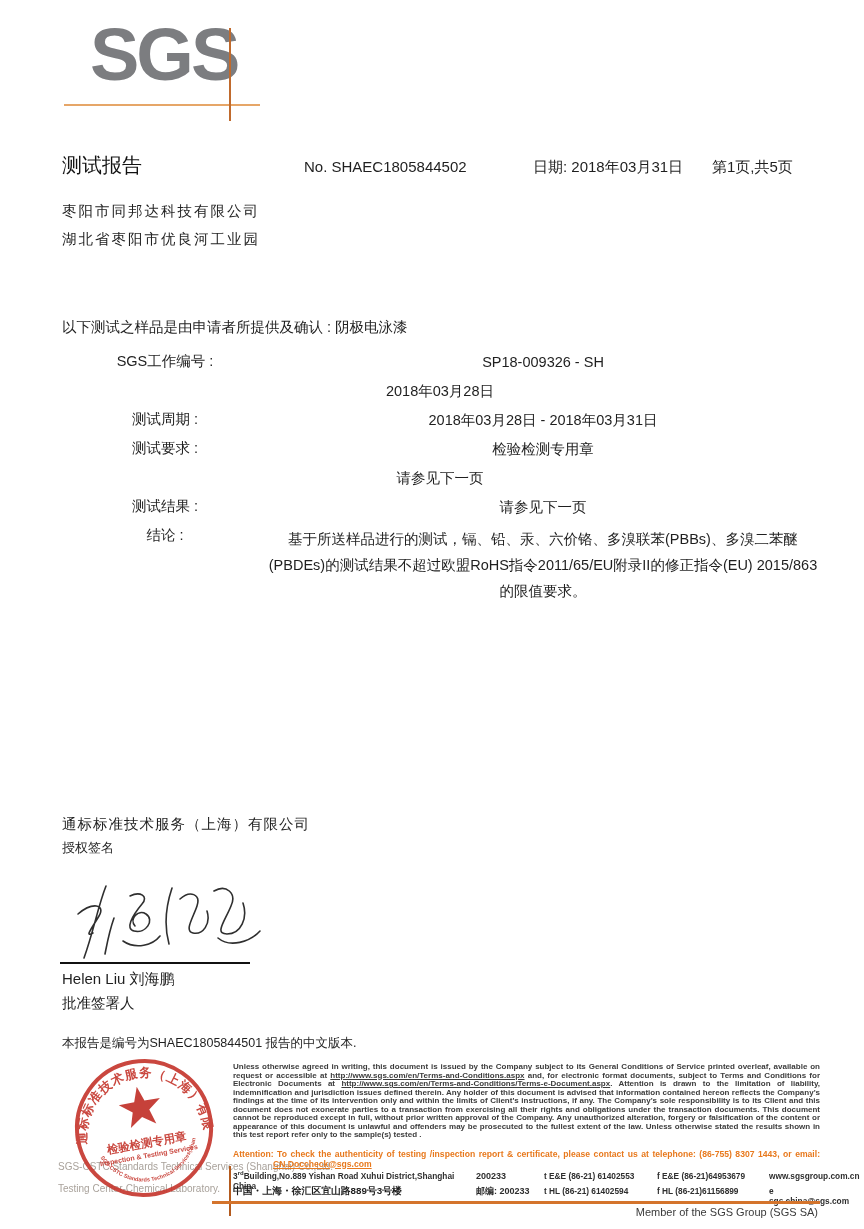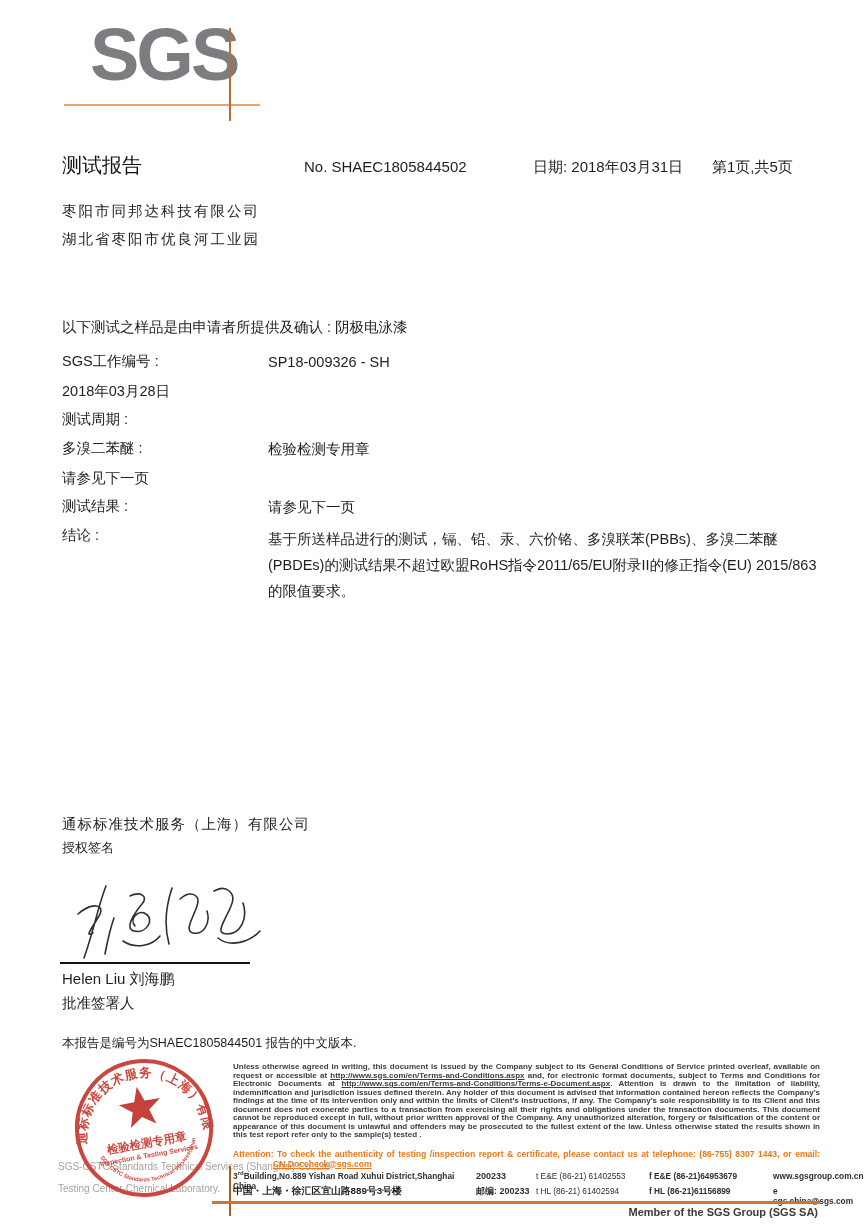--- a/index.html
+++ b/index.html
@@ -16,21 +16,21 @@
   
   .doc-title{left:62px;top:152px;font-size:20px;font-weight:normal;color:#111;}
   .report-no{left:304px;top:158px;font-size:15px;}
   .report-date{left:533px;top:158px;font-size:15px;}
   .report-page{left:712px;top:158px;font-size:15px;}
   
   .applicant{left:62px;top:197px;font-size:14.5px;line-height:28px;letter-spacing:2px;}
   
   .intro{left:62px;top:318px;font-size:14.5px;}
   .fields{left:62px;top:352px;width:756px;}
-  .frow{display:flex;margin-bottom:8px;min-height:21px;}
+  .frow{display:flex;margin-bottom:8px;min-height:21px;text-align:center;}
   .flabel{width:206px;flex:none;font-size:14.5px;}
   .fvalue{flex:1;font-size:14.5px;line-height:21px;}
   .frow.tall .fvalue{line-height:26px;max-width:552px;}
   
   .sig-company{left:62px;top:815px;font-size:14.5px;letter-spacing:1px;}
   .sig-label{left:62px;top:839px;font-size:13px;}
   .sig-svg{left:68px;top:878px;}
   .sig-line{left:60px;top:962px;width:190px;height:2px;background:#111;}
   .sig-name{left:62px;top:970px;font-size:15px;}
   .sig-title{left:62px;top:994px;font-size:14.5px;}
@@ -42,26 +42,26 @@
          text-align:justify;color:#3c3c3c;font-weight:bold;}
   .legal a{color:#3c3c3c;text-decoration:underline;}
   .attention{left:233px;top:1150px;width:587px;font-size:8.6px;line-height:9.6px;
          color:#e8791d;font-weight:bold;text-align:justify;}
   .attention a{color:#e8791d;text-decoration:underline;margin-left:40px;}
   .addr{left:233px;top:1170px;width:588px;}
   .addr-row{display:flex;align-items:baseline;height:15px;}
   .a-en{width:243px;flex:none;font-size:8.3px;color:#2e2e2e;font-weight:bold;}
   .a-cn{width:243px;flex:none;font-size:9.8px;color:#1d1d1d;font-weight:bold;}
   .a-post{width:60px;flex:none;font-size:9px;font-weight:bold;color:#2e2e2e;}
-  .a-tel{width:113px;flex:none;font-size:8.3px;font-weight:normal;color:#2e2e2e;}
-  .a-fax{width:124px;flex:none;font-size:8.3px;font-weight:bold;color:#2e2e2e;}
+  .a-tel{width:113px;flex:none;font-size:8.3px;font-weight:bold;color:#2e2e2e;margin-left:8px;}
+  .a-fax{width:112px;flex:none;font-size:8.3px;font-weight:bold;color:#2e2e2e;}
   .a-net{flex:1;font-size:8.3px;font-weight:bold;color:#2e2e2e;}
   .foot-vline{left:229px;top:1166px;width:2px;height:50px;background:#b35a1e;}
   .foot-hline{left:212px;top:1201px;width:608px;height:3px;background:#d4742c;}
-  .member{left:420px;top:1206px;width:398px;text-align:right;font-size:11px;font-weight:bold;color:#3a3a3a;}
+  .member{left:420px;top:1206px;width:398px;text-align:right;font-size:11px;font-weight:normal;color:#3a3a3a;}
   sup{font-size:6px;}
 </style>
 </head>
 <body>
 
 <div class="page">
 
   <div class="abs sgs-logo">SGS</div>
   <div class="abs logo-hline"></div>
   <div class="abs logo-vline"></div>
@@ -81,23 +81,24 @@
   <div class="abs fields">
     <div class="frow">
       <div class="flabel">SGS工作编号 :</div>
       <div class="fvalue">SP18-009326 - SH</div>
     </div>
     <div class="frow">
       <div class="fvalue">2018年03月28日</div>
     </div>
     <div class="frow">
       <div class="flabel">测试周期 :</div>
+      <div class="fvalue">2018年03月28日 - 2018年03月31日</div>
     </div>
     <div class="frow">
-      <div class="flabel">多溴二苯醚 :</div>
+      <div class="flabel">测试要求 :</div>
       <div class="fvalue">检验检测专用章</div>
     </div>
     <div class="frow">
       <div class="fvalue">请参见下一页</div>
     </div>
     <div class="frow">
       <div class="flabel">测试结果 :</div>
       <div class="fvalue">请参见下一页</div>
     </div>
     <div class="frow tall">

